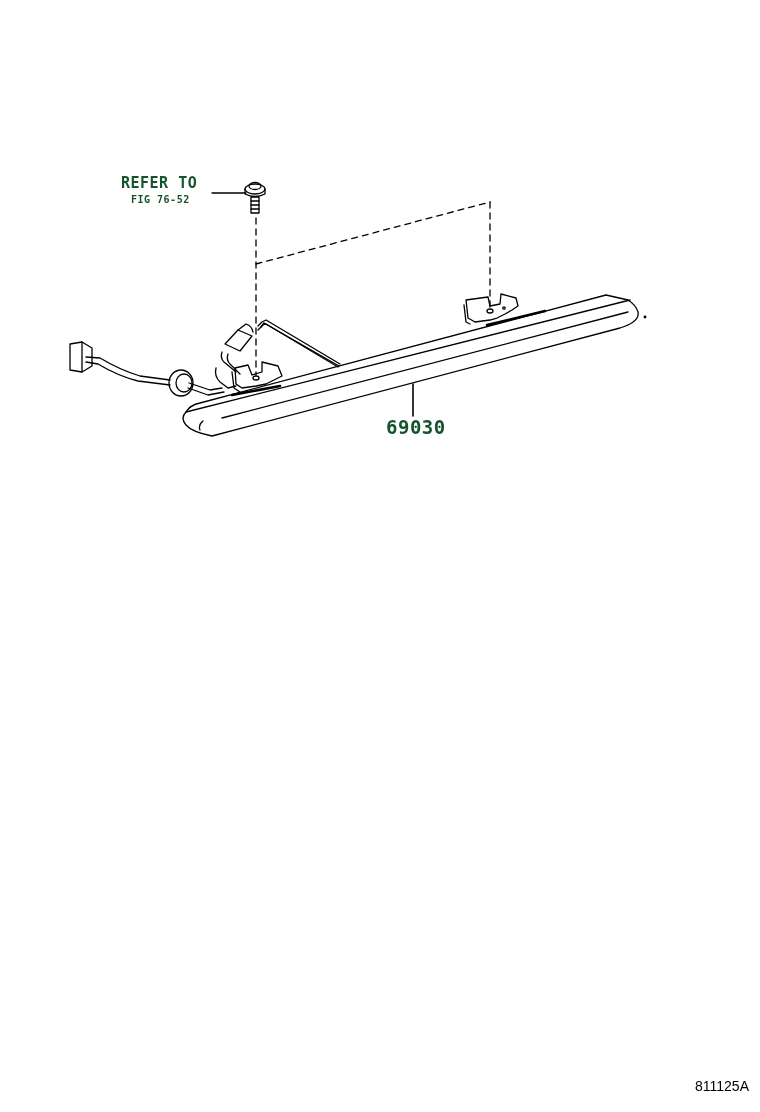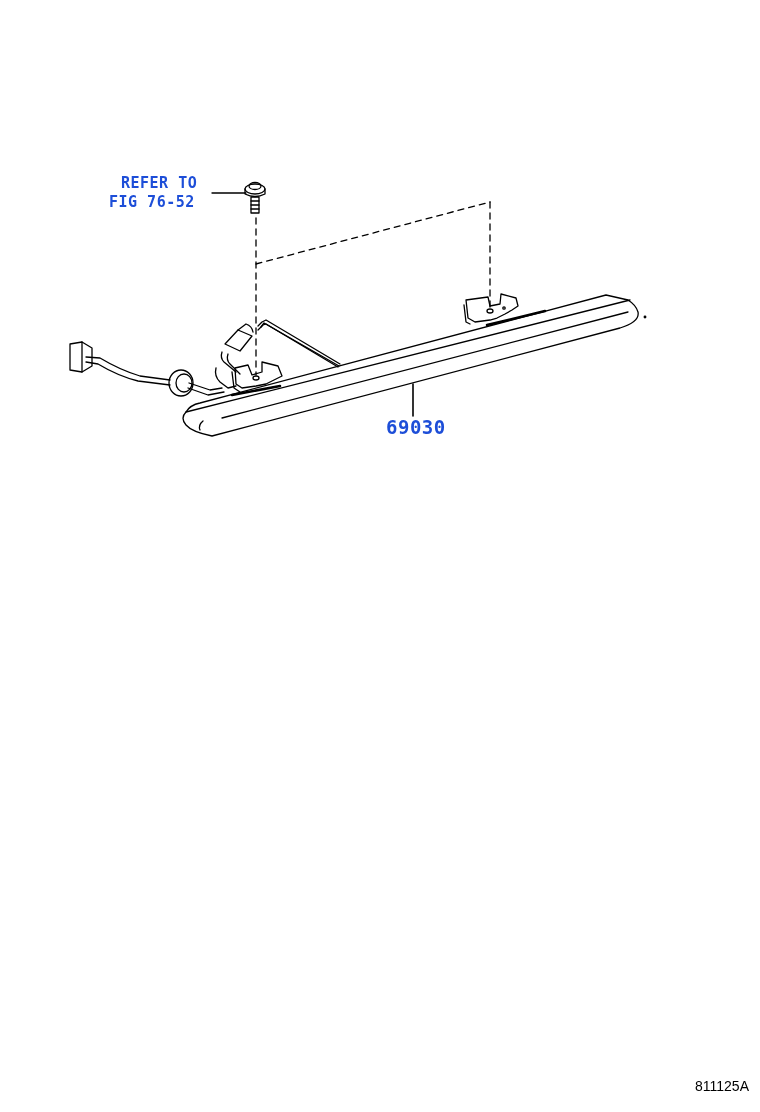--- a/index.html
+++ b/index.html
@@ -2,26 +2,26 @@
 <html><head>
   <meta charset="utf-8">
   <style>
     html, body { margin: 0; padding: 0; background: #ffffff; }
     body { width: 760px; height: 1112px; position: relative; overflow: hidden; }
     #diagram { position: absolute; left: 0; top: 0; width: 760px; height: 1112px; }
     .callout {
       position: absolute;
       font-family: "DejaVu Sans Mono", "Liberation Mono", monospace;
       font-weight: bold;
-      color: #1d4ed8;
+      color: #14532d;
       white-space: pre;
       line-height: 1;
     }
     #refer-line1 { left: 121px; top: 176px; font-size: 15px; letter-spacing: 0.5px; }
-    #refer-line2 { left: 109px; top: 195px; font-size: 15px; letter-spacing: 0.5px; }
+    #refer-line2 { left: 131px; top: 195px; font-size: 10px; letter-spacing: 0.5px; }
     #part-number { left: 386px; top: 418px; font-size: 19px; letter-spacing: 0.5px; }
     #figure-id {
       position: absolute; left: 695px; top: 1078px;
       font-family: "Liberation Sans", sans-serif; font-size: 14px; color: #000;
     }
   </style>
 </head>
 <body>
 
 <div id="diagram">

